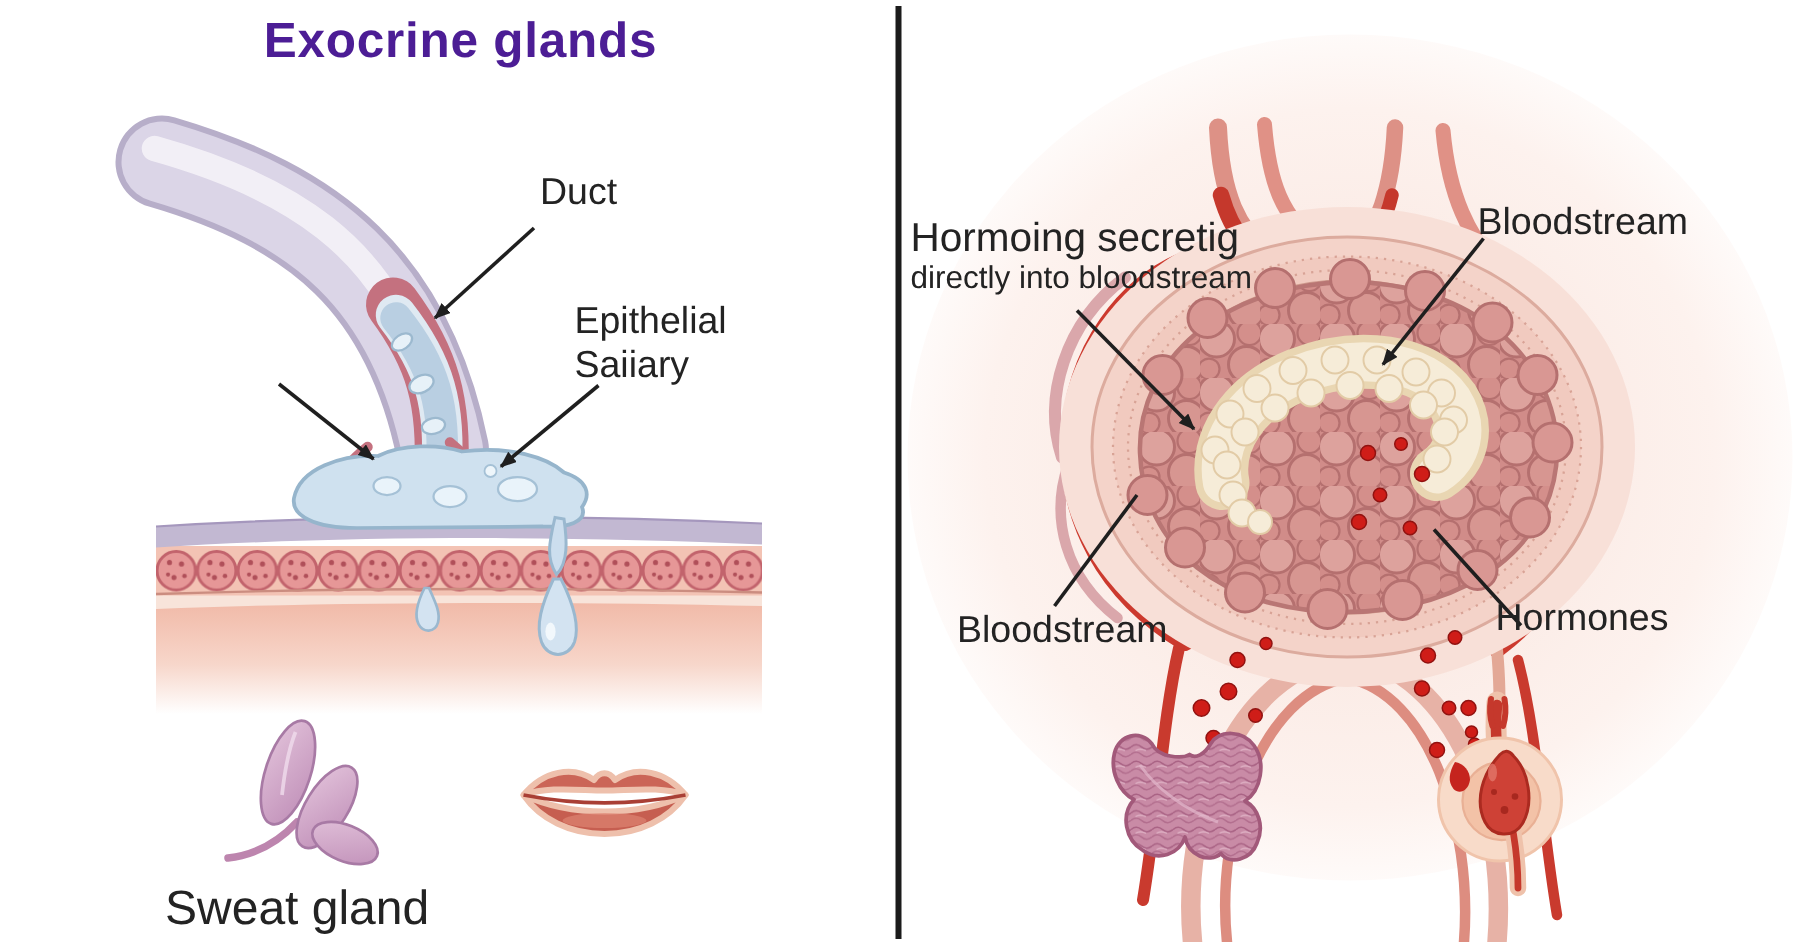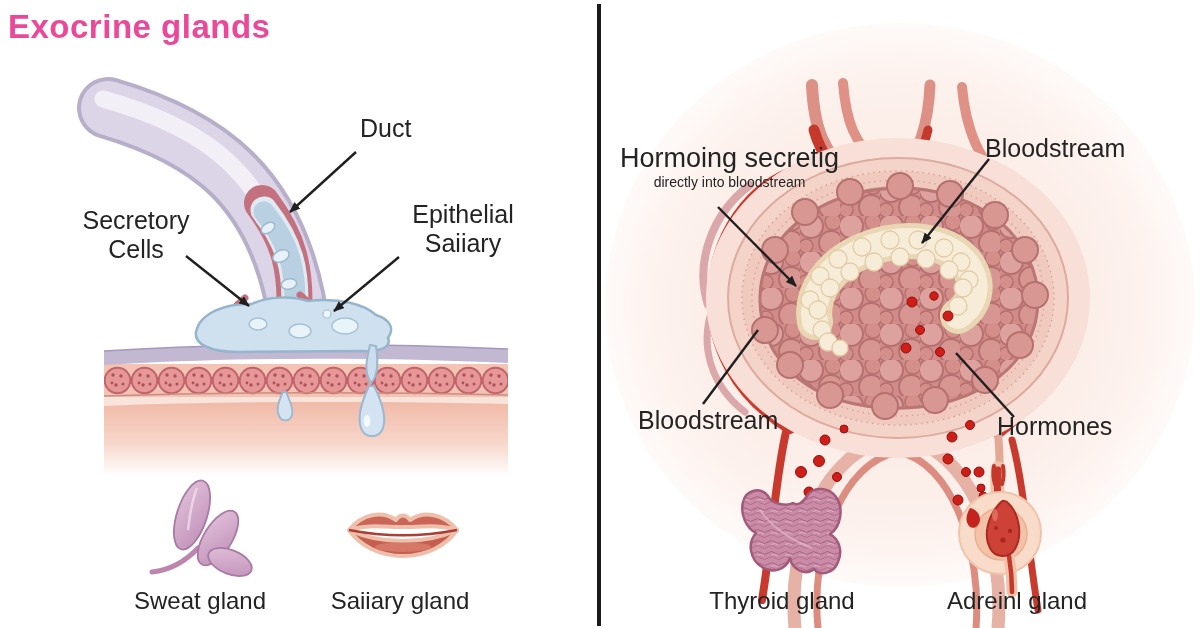--- a/index.html
+++ b/index.html
@@ -1,22 +1,22 @@
 <!DOCTYPE html>
 <html><head>
 <meta charset="utf-8">
 <style>
   html,body{margin:0;padding:0;background:#ffffff;}
   .stage{position:relative;width:1200px;height:628px;background:#ffffff;overflow:hidden;
          font-family:"Liberation Sans",sans-serif;}
   .lbl{position:absolute;color:#232323;font-size:25px;line-height:1.16;white-space:nowrap;}
-  .lbl.center{text-align:center;white-space:normal;}
-  .title{position:absolute;top:8px;font-size:33px;font-weight:bold;color:#ec4899;
-         text-align:left;letter-spacing:.5px;}
-  .sub{font-size:14px;display:block;}
+  .lbl.center{text-align:left;white-space:normal;}
+  .title{position:absolute;top:8px;font-size:33px;font-weight:bold;color:#4c1d95;
+         text-align:center;letter-spacing:.5px;}
+  .sub{font-size:21px;display:block;}
   .big{font-size:27px;display:block;}
   .divider{position:absolute;left:597px;top:4px;width:4px;height:622px;background:#1b1b1b;}
   svg{position:absolute;top:0;display:block;}
 </style>
 </head>
 <body>
 
 <div class="stage">
 
   <svg width="600" height="628" viewBox="0 0 600 628" style="left:0">
@@ -277,37 +277,30 @@
       <line x1="356" y1="353" x2="414" y2="417"></line>
     </g>
   </svg>
 
   <div class="divider"></div>
 
   <div class="title" style="left:8px;width:598px">Exocrine glands</div>
 
   <div class="lbl" style="left:360px;top:114px">Duct</div>
 
-  <div class="lbl center" style="left:56px;top:206px;width:160px">
-    <span style="display:block">Secretory</span>
-    <span style="display:block">Cells</span>
-  </div>
 
   <div class="lbl center" style="left:383px;top:200px;width:160px">
     <span style="display:block">Epithelial</span>
     <span style="display:block">Saiiary</span>
   </div>
 
-  <div class="lbl center" style="left:110px;top:587px;width:180px;font-size:24px">Sweat gland</div>
-  <div class="lbl center" style="left:310px;top:587px;width:180px;font-size:24px">Saiiary gland</div>
+  <div class="lbl center" style="left:110px;top:587px;width:180px;font-size:32px">Sweat gland</div>
 
   <div class="lbl center" style="left:607px;top:143px;width:245px">
     <span class="big">Hormoing secretig</span>
     <span class="sub">directly into bloodstream</span>
   </div>
 
   <div class="lbl" style="left:985px;top:134px">Bloodstream</div>
   <div class="lbl" style="left:638px;top:406px">Bloodstream</div>
-  <div class="lbl" style="left:997px;top:412px">Hormones</div>
-
-  <div class="lbl center" style="left:692px;top:587px;width:180px;font-size:24px">Thyroid gland</div>
-  <div class="lbl center" style="left:922px;top:587px;width:190px;font-size:24px">Adreinl gland</div>
+  <div class="lbl" style="left:997px;top:398px">Hormones</div>
+
 </div>
 
 </body></html>

